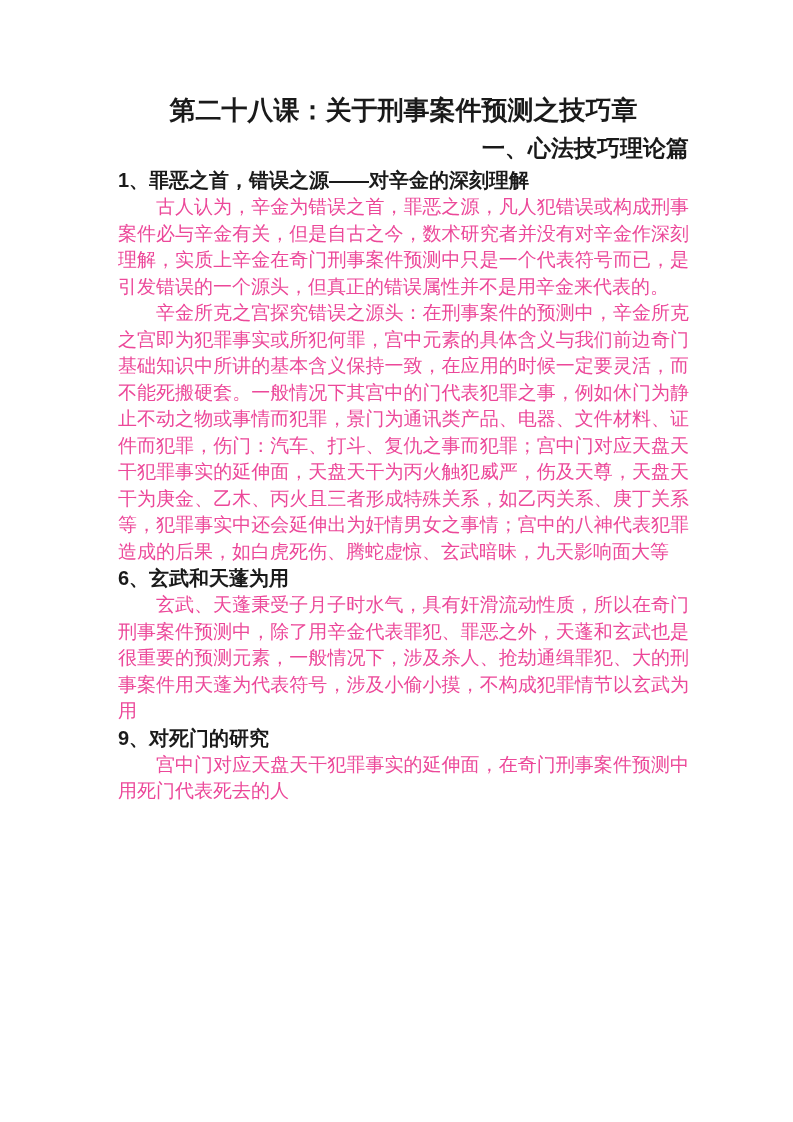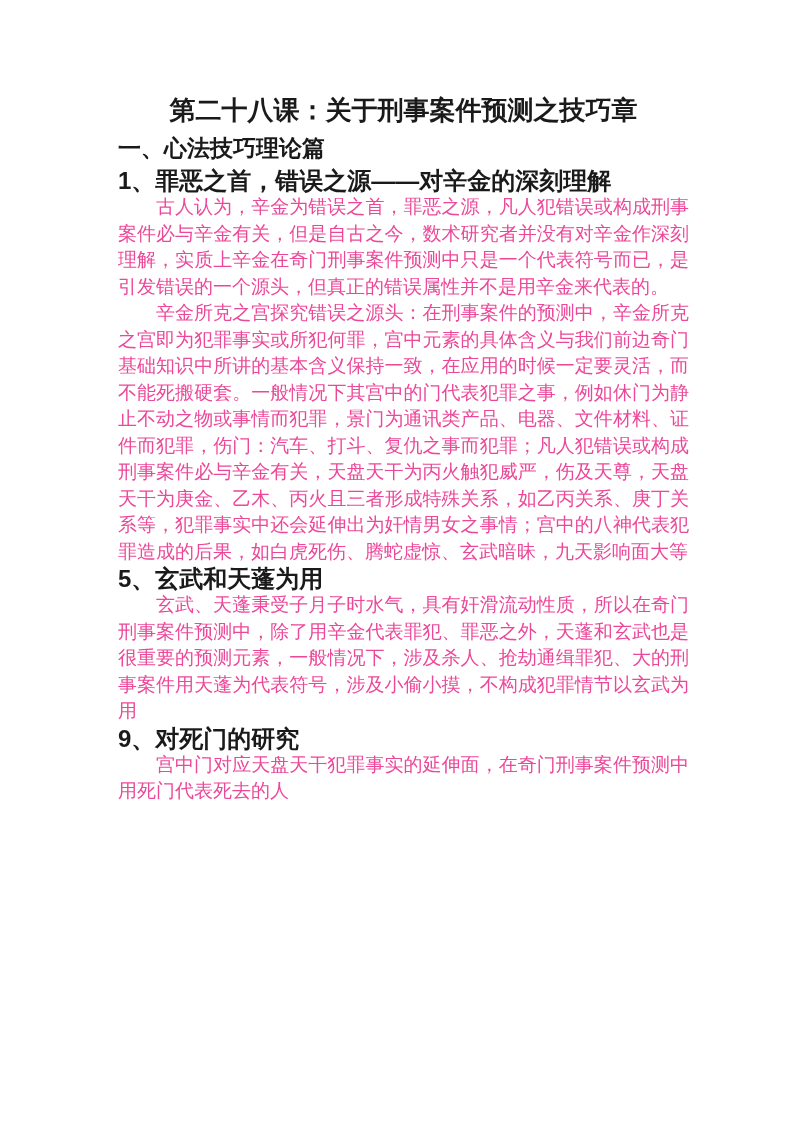--- a/index.html
+++ b/index.html
@@ -26,31 +26,31 @@
     text-align: center;
     color: #1a1a1a;
     white-space: nowrap;
   }
   .doc-subtitle {
     margin: 0;
     font-family: "Liberation Sans", sans-serif;
     font-weight: bold;
     font-size: 23px;
     line-height: 37px;
-    text-align: left;
+    text-align: right;
     color: #1a1a1a;
   }
   .section {
     margin: 0;
   }
   .section-heading {
     margin: 0;
     font-family: "Liberation Sans", sans-serif;
     font-weight: bold;
-    font-size: 24px;
+    font-size: 20px;
     line-height: 27px;
     text-align: left;
     color: #1a1a1a;
   }
   .para {
     margin: 0;
     font-family: "Liberation Serif", serif;
     font-size: 19px;
     line-height: 26.5px;
     text-align: justify;
@@ -63,25 +63,25 @@
 
 <div class="page">
 
   <h1 class="doc-title">第二十八课：关于刑事案件预测之技巧章</h1>
 
   <h2 class="doc-subtitle">一、心法技巧理论篇</h2>
 
   <div class="section">
     <h3 class="section-heading">1、罪恶之首，错误之源——对辛金的深刻理解</h3>
     <p class="para">古人认为，辛金为错误之首，罪恶之源，凡人犯错误或构成刑事案件必与辛金有关，但是自古之今，数术研究者并没有对辛金作深刻理解，实质上辛金在奇门刑事案件预测中只是一个代表符号而已，是引发错误的一个源头，但真正的错误属性并不是用辛金来代表的。</p>
-    <p class="para">辛金所克之宫探究错误之源头：在刑事案件的预测中，辛金所克之宫即为犯罪事实或所犯何罪，宫中元素的具体含义与我们前边奇门基础知识中所讲的基本含义保持一致，在应用的时候一定要灵活，而不能死搬硬套。一般情况下其宫中的门代表犯罪之事，例如休门为静止不动之物或事情而犯罪，景门为通讯类产品、电器、文件材料、证件而犯罪，伤门：汽车、打斗、复仇之事而犯罪；凡人犯错误或构成刑事案件必与辛金有关，天盘天干为丙火触犯威严，伤及天尊，天盘天干为庚金、乙木、丙火且三者形成特殊关系，如乙丙关系、庚丁关系等，犯罪事实中还会延伸出为奸情男女之事情；宫中的八神代表犯罪造成的后果，如白虎死伤、腾蛇虚惊、玄武暗昧，九天影响面大等</p>
+    <p class="para">辛金所克之宫探究错误之源头：在刑事案件的预测中，辛金所克之宫即为犯罪事实或所犯何罪，宫中元素的具体含义与我们前边奇门基础知识中所讲的基本含义保持一致，在应用的时候一定要灵活，而不能死搬硬套。一般情况下其宫中的门代表犯罪之事，例如休门为静止不动之物或事情而犯罪，景门为通讯类产品、电器、文件材料、证件而犯罪，伤门：汽车、打斗、复仇之事而犯罪；宫中门对应天盘天干犯罪事实的延伸面，天盘天干为丙火触犯威严，伤及天尊，天盘天干为庚金、乙木、丙火且三者形成特殊关系，如乙丙关系、庚丁关系等，犯罪事实中还会延伸出为奸情男女之事情；宫中的八神代表犯罪造成的后果，如白虎死伤、腾蛇虚惊、玄武暗昧，九天影响面大等</p>
   </div>
 
   <div class="section">
-    <h3 class="section-heading">5、玄武和天蓬为用</h3>
+    <h3 class="section-heading">6、玄武和天蓬为用</h3>
     <p class="para">玄武、天蓬秉受子月子时水气，具有奸滑流动性质，所以在奇门刑事案件预测中，除了用辛金代表罪犯、罪恶之外，天蓬和玄武也是很重要的预测元素，一般情况下，涉及杀人、抢劫通缉罪犯、大的刑事案件用天蓬为代表符号，涉及小偷小摸，不构成犯罪情节以玄武为用</p>
   </div>
 
   <div class="section">
     <h3 class="section-heading">9、对死门的研究</h3>
     <p class="para">宫中门对应天盘天干犯罪事实的延伸面，在奇门刑事案件预测中用死门代表死去的人</p>
   </div>
 
 </div>
 

